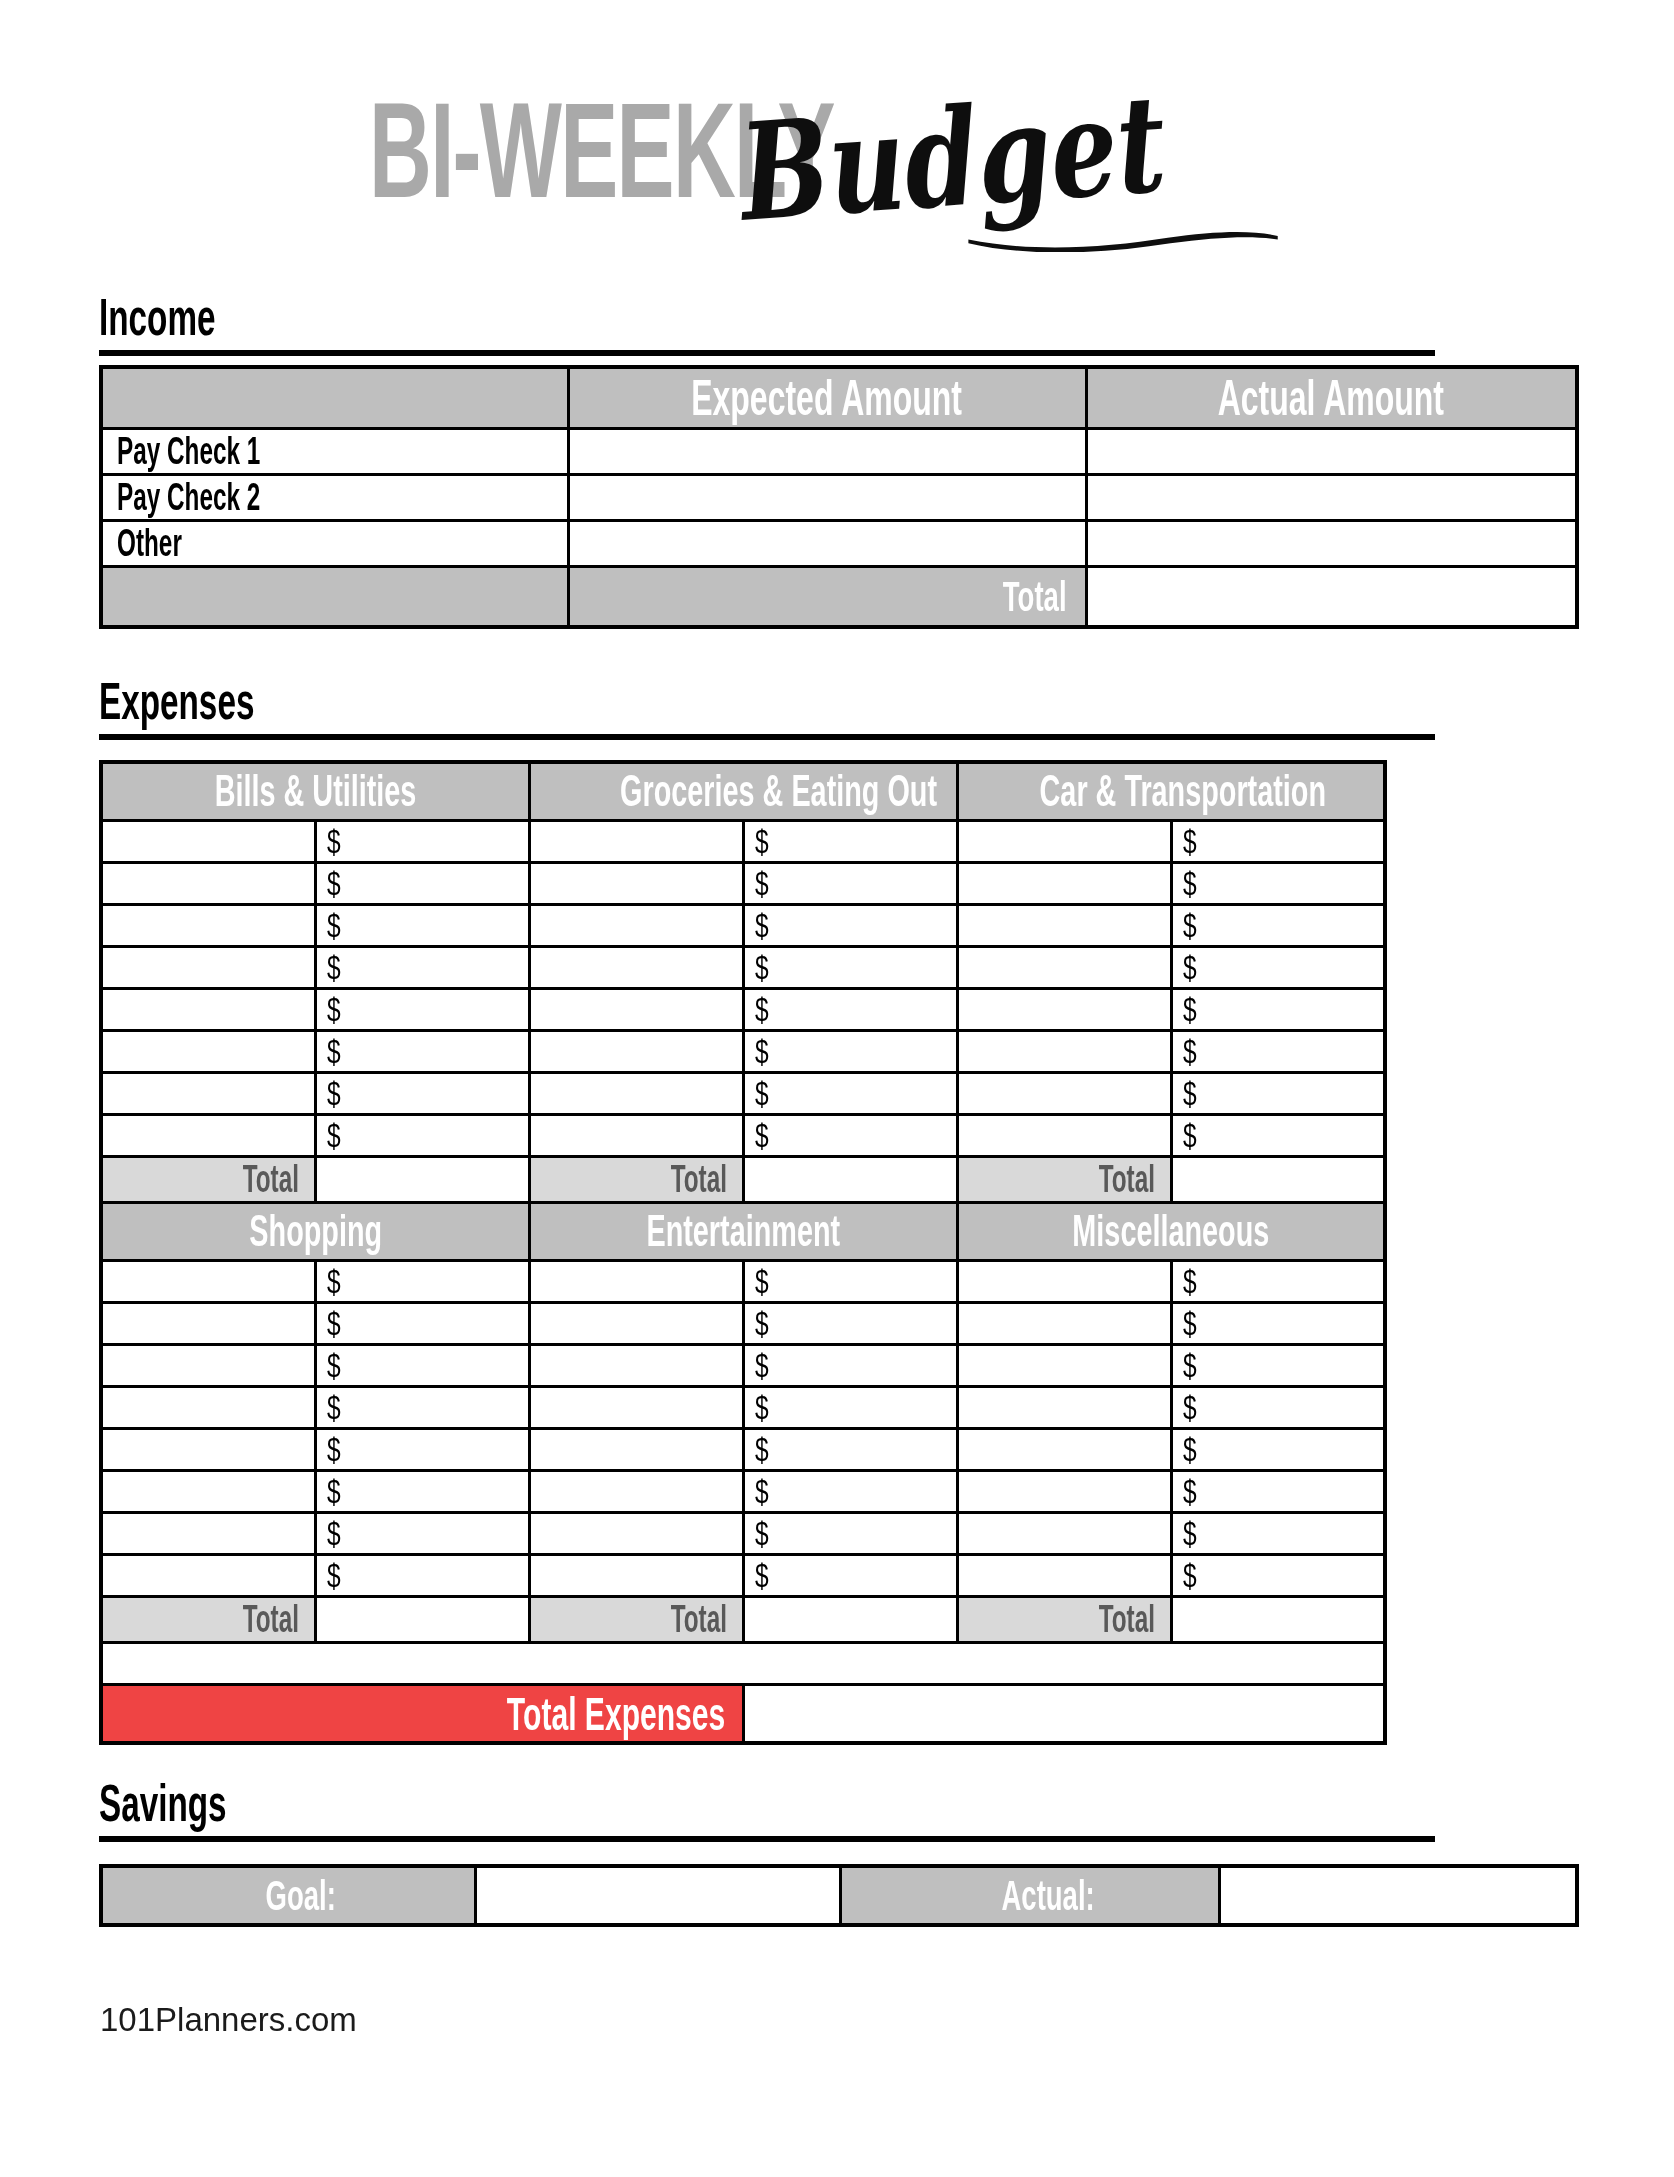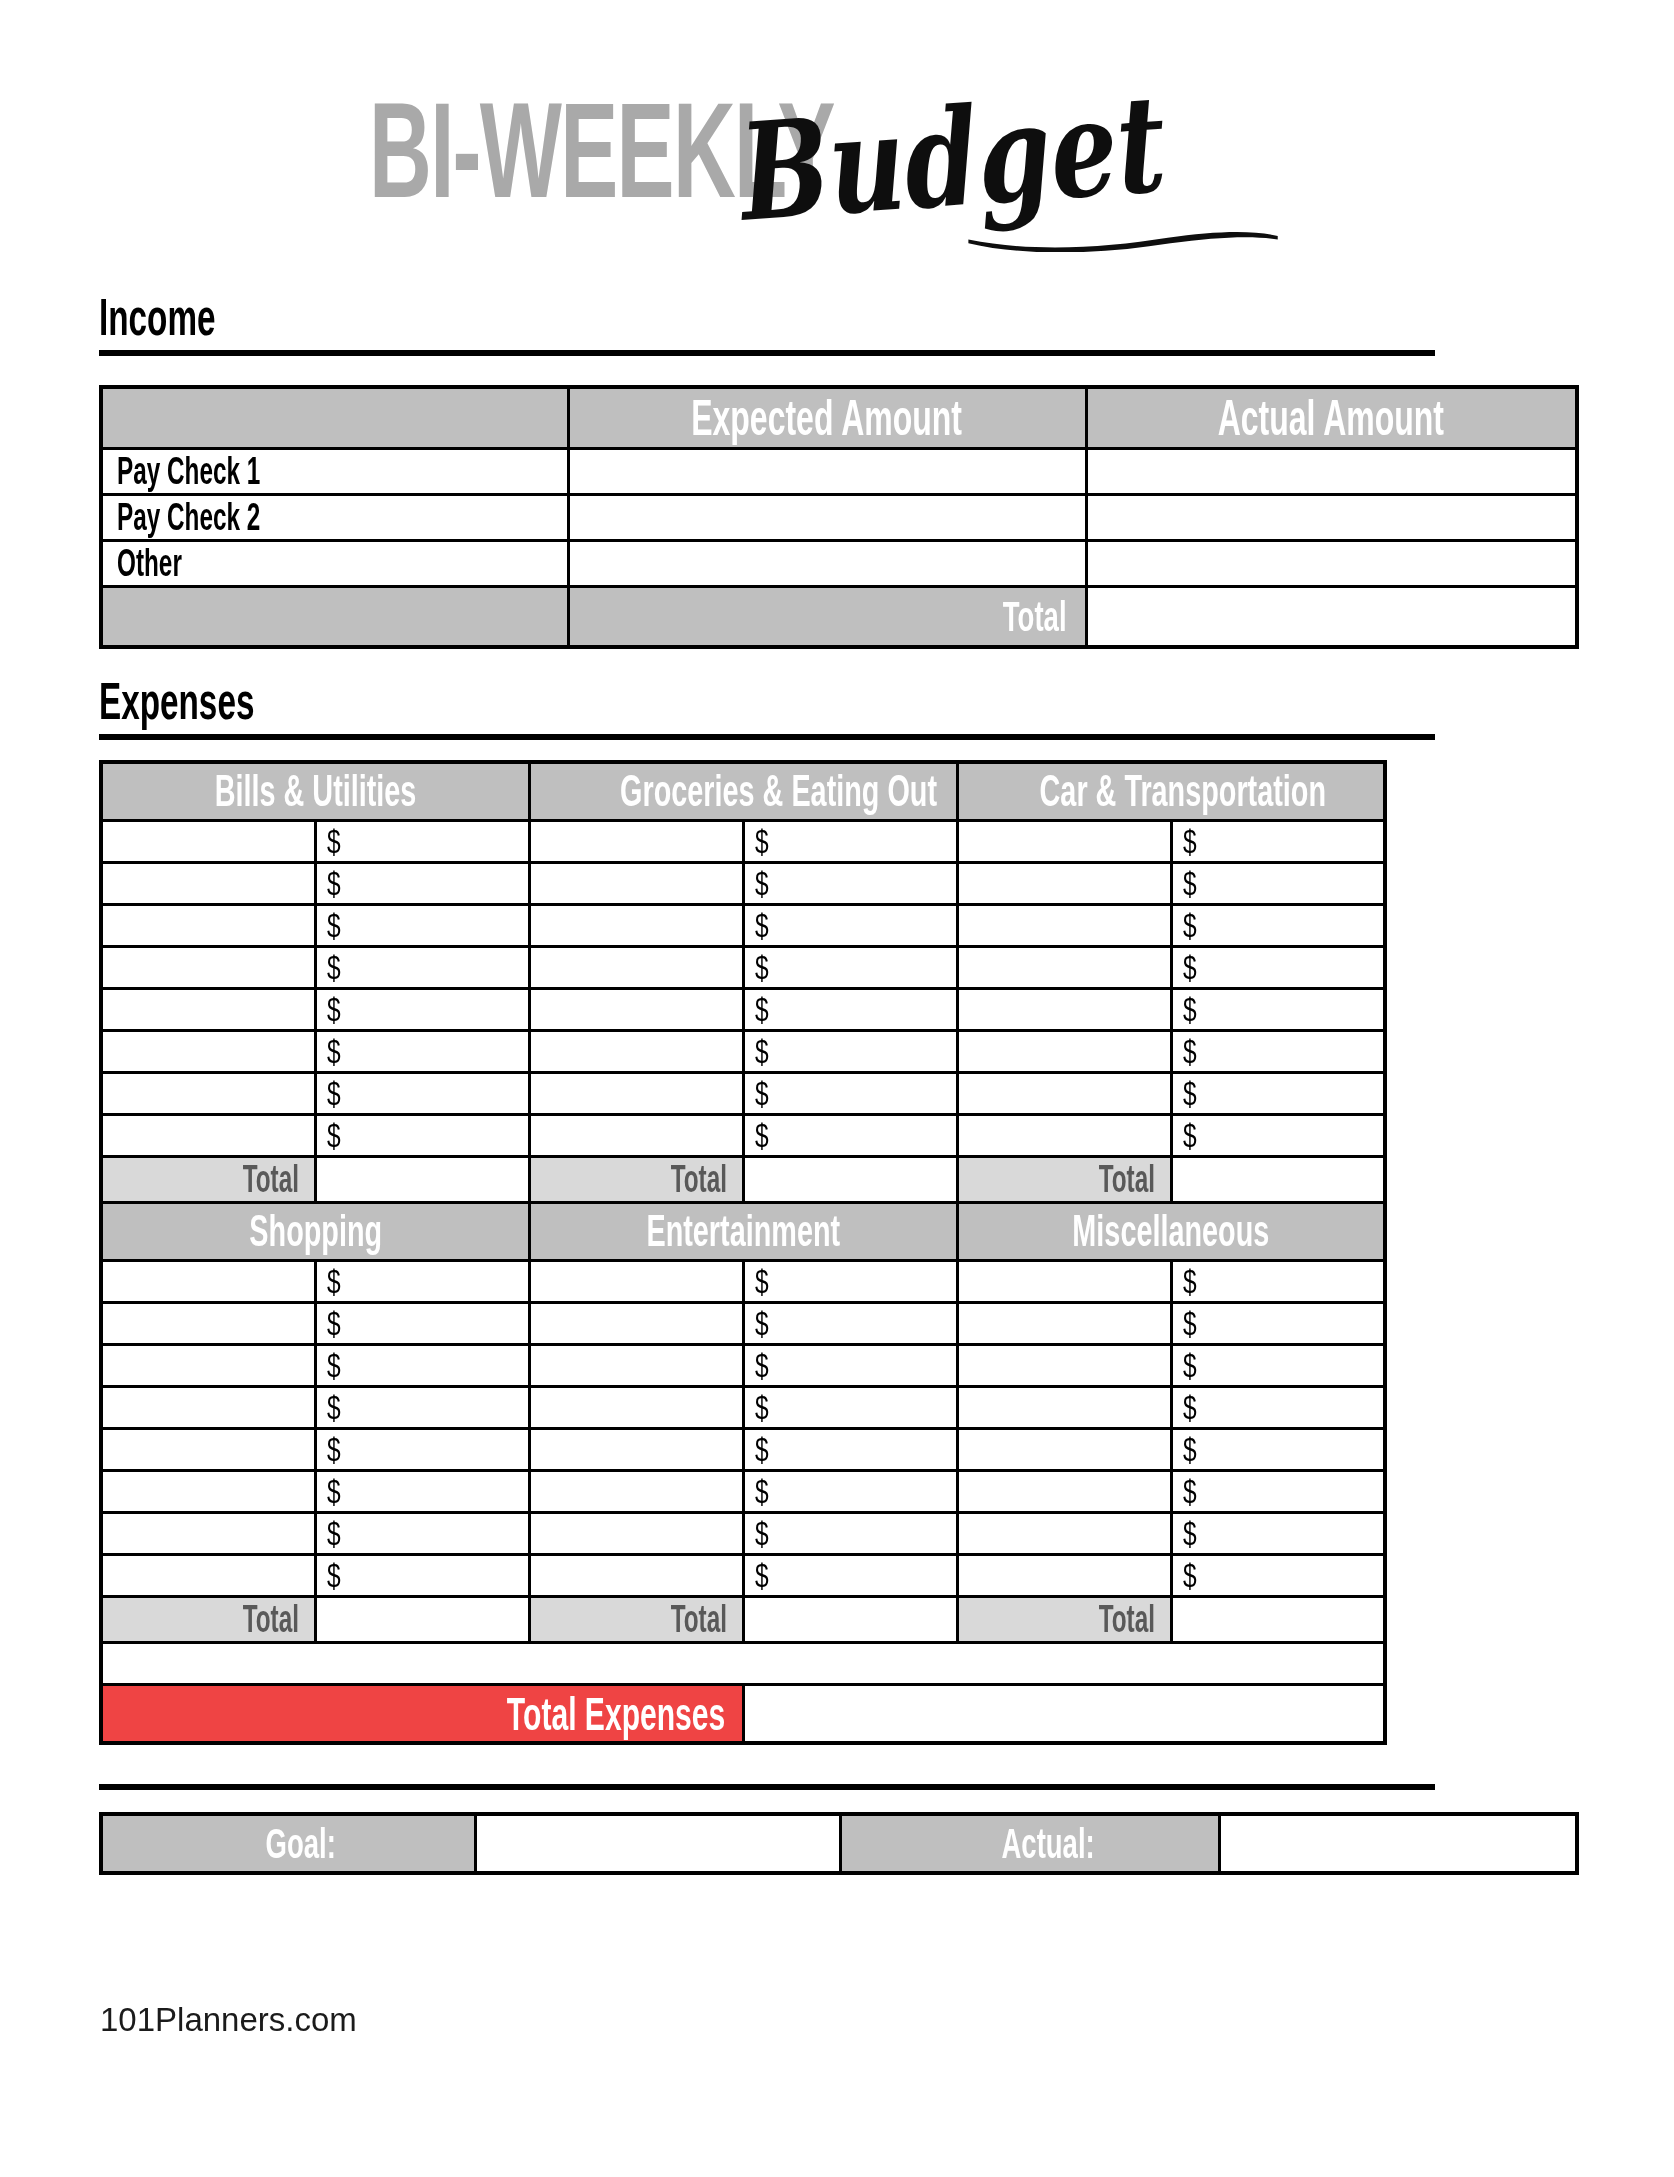--- a/index.html
+++ b/index.html
@@ -35,21 +35,21 @@
   
   .cx{display:inline-block;white-space:nowrap;font-weight:bold;transform:scaleX(.64);}
   .oL{transform-origin:0 50%;}
   .oR{transform-origin:100% 50%;}
   .wh{color:#fff;}
   
   table{border-collapse:collapse;table-layout:fixed;border:4.5px solid #000;}
   td,th{border:3.6px solid #000;padding:0;overflow:hidden;vertical-align:middle;}
   .g{background:#bfbfbf;}
   
-  .income-table{margin-top:29px;width:1476px;}
+  .income-table{margin-top:9px;width:1476px;}
   .income-table tr.hdr{height:54px;}
   .income-table tr.r{height:40px;}
   .income-table tr.totalr{height:60px;}
   .income-table th.colhead{text-align:center;font-size:50px;}
   .income-table th.rowlabel{text-align:left;padding-left:14.3px;font-size:38px;}
   .income-table td.tlab{text-align:right;padding-right:18px;font-size:43px;}
   
   .expenses-table{margin-top:19.7px;width:1284px;}
   .expenses-table tr.group-header{height:58px;}
   .expenses-table tr.group-header th{text-align:center;font-size:45px;background:#bfbfbf;}
@@ -318,20 +318,21 @@
       <tbody>
         <tr class="total-expenses-row">
           <td colspan="3" class="telabel"><span class="cx wh oR">Total Expenses</span></td>
           <td colspan="3"></td>
         </tr>
       </tbody>
     </table>
   </div>
 
   <div class="section" id="savings-section">
+    <h2><span class="cx oL">Savings</span></h2>
     <div class="rule"></div>
 
     <table class="savings-table">
       <colgroup>
           <col style="width:374px">
           <col style="width:365px">
           <col style="width:379px">
           <col style="width:358px">
         </colgroup>
       <tbody>

